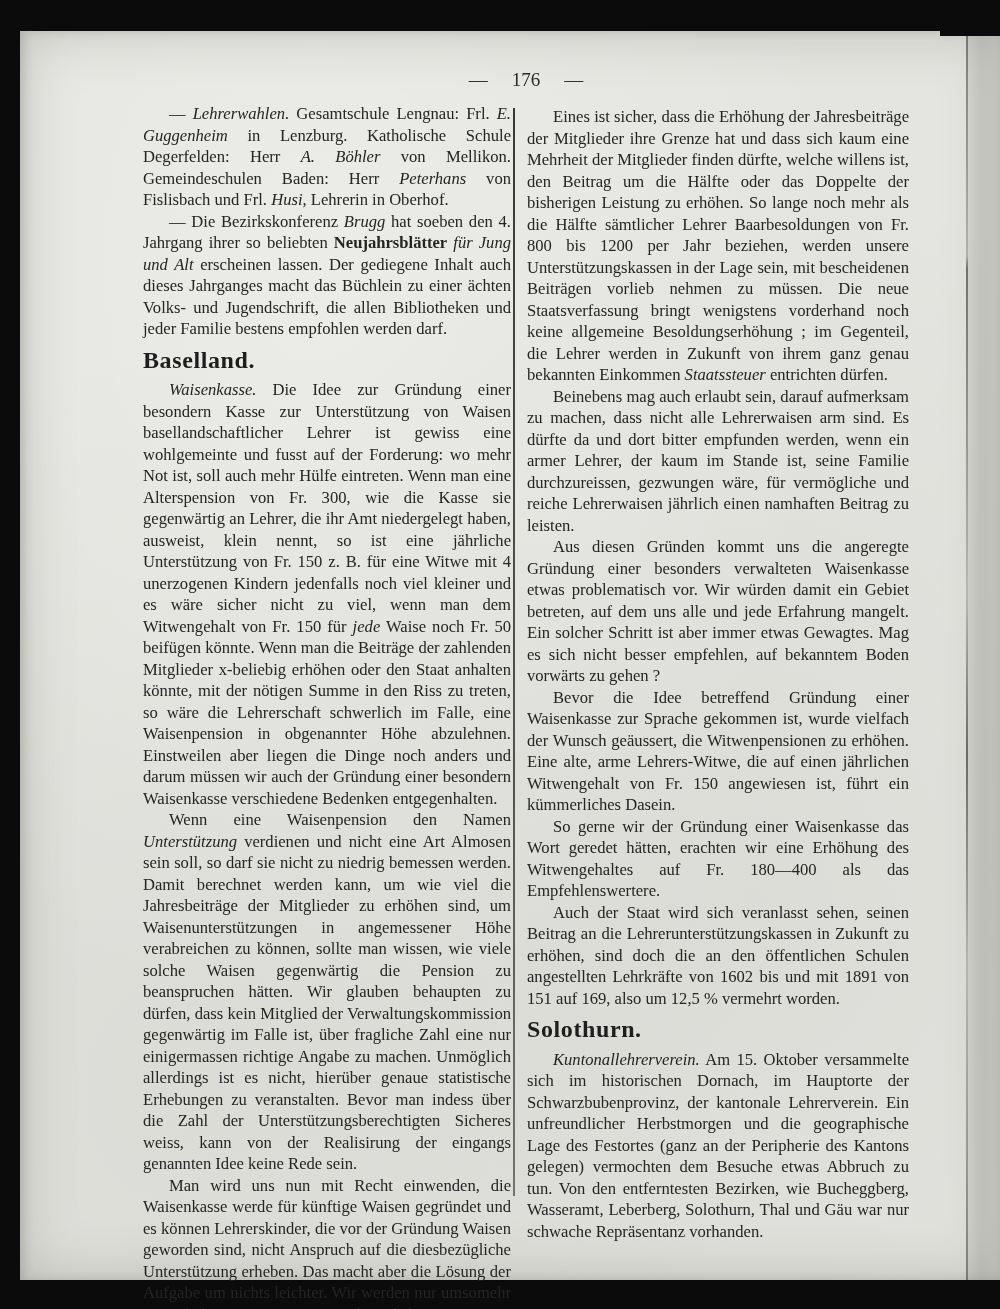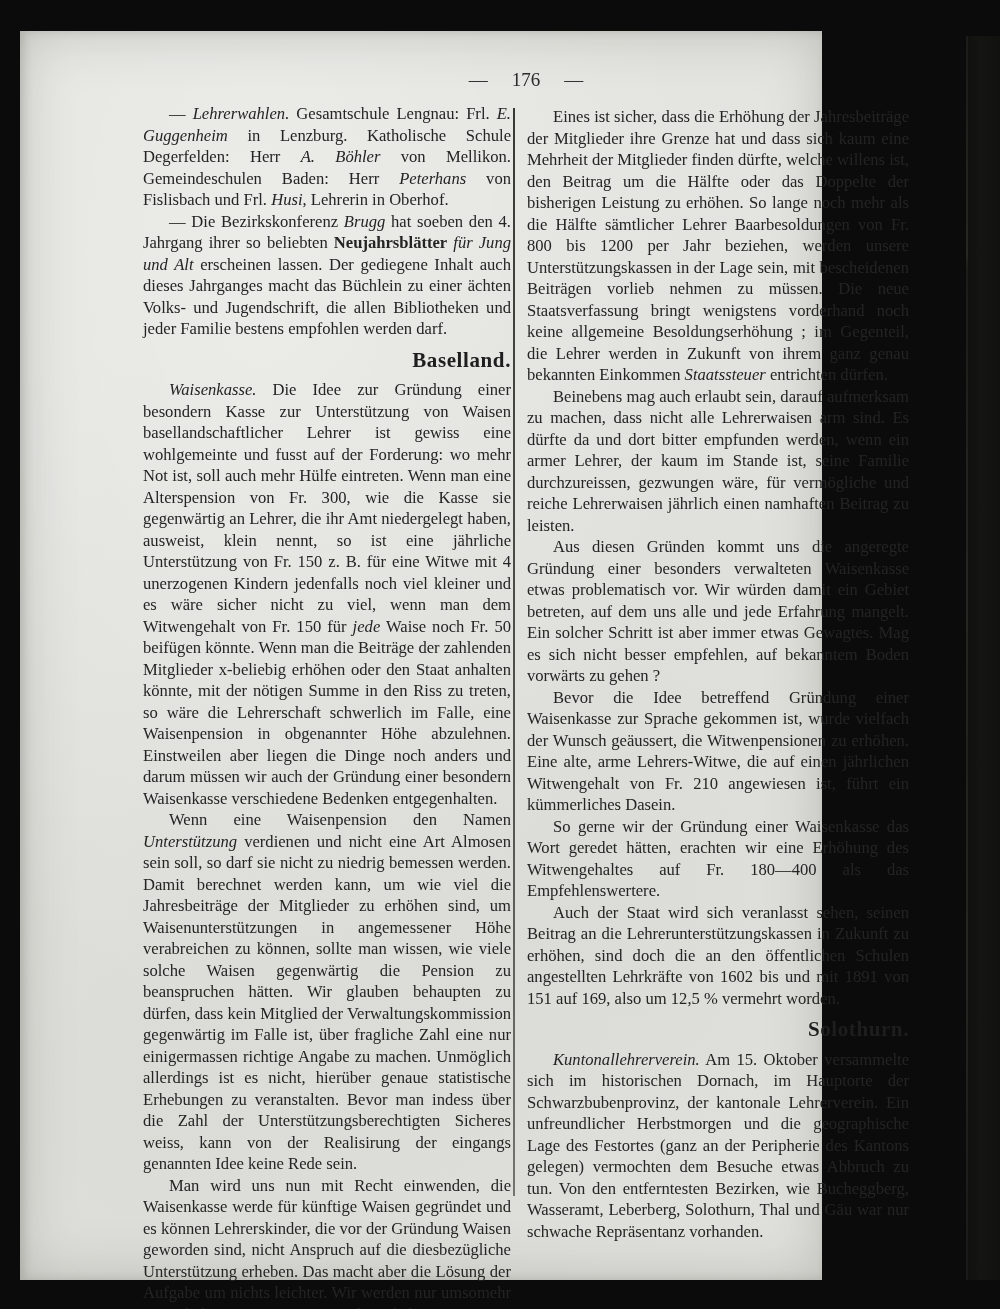--- a/index.html
+++ b/index.html
@@ -16,21 +16,21 @@
   }
   .scan {
     position: absolute;
     inset: 0;
     background: #0b0b0b;
   }
   .paper {
     position: absolute;
     left: 20px;
     top: 31px;
-    width: 802px;
+    width: 980px;
     height: 1249px;
     background:
       radial-gradient(ellipse at 30% 18%, rgba(255,255,255,0.28), rgba(255,255,255,0) 55%),
       radial-gradient(ellipse at 75% 70%, rgba(110,110,100,0.07), rgba(110,110,100,0) 60%),
       radial-gradient(ellipse at 15% 85%, rgba(120,120,110,0.08), rgba(120,120,110,0) 50%),
       #e4e4e0;
     box-shadow: inset 0 0 55px rgba(95,95,85,0.28), inset 4px 0 10px rgba(60,60,55,0.18);
     color: #232323;
   }
   
@@ -99,23 +99,23 @@
     height: 1088px;
     background: linear-gradient(to bottom, rgba(25,25,22,0.85), rgba(35,35,30,0.75) 60%, rgba(45,45,40,0.6));
   }
   .para {
     margin: 0;
     text-indent: 26px;
     font-family: Liberation Serif, serif;
   }
   .heading {
     font-weight: bold;
-    text-align: right;
+    text-align: left;
     text-indent: 0;
-    font-size: 21px;
+    font-size: 24px;
     letter-spacing: 0.6px;
     margin: 10px 0 8px 0;
     color: #1e1e1e;
   }
   .it { font-style: italic; }
   .bd { font-weight: bold; }
 </style>
 </head>
 <body>
 
@@ -135,21 +135,21 @@
         <p class="para"><span>— Die Bezirkskonferenz </span><span class="it">Brugg</span><span> hat soeben den 4. Jahrgang ihrer so beliebten </span><span class="bd">Neujahrsblätter</span><span class="it"> für Jung und Alt</span><span> erscheinen lassen. Der gediegene Inhalt auch dieses Jahrganges macht das Büchlein zu einer ächten Volks- und Jugendschrift, die allen Bibliotheken und jeder Familie bestens empfohlen werden darf.</span></p>
         <div class="heading">Baselland.</div>
         <p class="para"><span class="it">Waisenkasse.</span><span> Die Idee zur Gründung einer besondern Kasse zur Unterstützung von Waisen basellandschaftlicher Lehrer ist gewiss eine wohlgemeinte und fusst auf der Forderung: wo mehr Not ist, soll auch mehr Hülfe eintreten. Wenn man eine Alterspension von Fr. 300, wie die Kasse sie gegenwärtig an Lehrer, die ihr Amt niedergelegt haben, ausweist, klein nennt, so ist eine jährliche Unterstützung von Fr. 150 z. B. für eine Witwe mit 4 unerzogenen Kindern jedenfalls noch viel kleiner und es wäre sicher nicht zu viel, wenn man dem Witwengehalt von Fr. 150 für </span><span class="it">jede</span><span> Waise noch Fr. 50 beifügen könnte. Wenn man die Beiträge der zahlenden Mitglieder x-beliebig erhöhen oder den Staat anhalten könnte, mit der nötigen Summe in den Riss zu treten, so wäre die Lehrerschaft schwerlich im Falle, eine Waisenpension in obgenannter Höhe abzulehnen. Einstweilen aber liegen die Dinge noch anders und darum müssen wir auch der Gründung einer besondern Waisenkasse verschiedene Bedenken entgegenhalten.</span></p>
         <p class="para"><span>Wenn eine Waisenpension den Namen </span><span class="it">Unterstützung</span><span> verdienen und nicht eine Art Almosen sein soll, so darf sie nicht zu niedrig bemessen werden. Damit berechnet werden kann, um wie viel die Jahresbeiträge der Mitglieder zu erhöhen sind, um Waisenunterstützungen in angemessener Höhe verabreichen zu können, sollte man wissen, wie viele solche Waisen gegenwärtig die Pension zu beanspruchen hätten. Wir glauben behaupten zu dürfen, dass kein Mitglied der Verwaltungskommission gegenwärtig im Falle ist, über fragliche Zahl eine nur einigermassen richtige Angabe zu machen. Unmöglich allerdings ist es nicht, hierüber genaue statistische Erhebungen zu veranstalten. Bevor man indess über die Zahl der Unterstützungsberechtigten Sicheres weiss, kann von der Realisirung der eingangs genannten Idee keine Rede sein.</span></p>
         <p class="para"><span>Man wird uns nun mit Recht einwenden, die Waisenkasse werde für künftige Waisen gegründet und es können Lehrerskinder, die vor der Gründung Waisen geworden sind, nicht Anspruch auf die diesbezügliche Unterstützung erheben. Das macht aber die Lösung der Aufgabe um nichts leichter. Wir werden nur umsomehr mit unbekannten Grössen zu rechnen haben.</span></p>
       </div>
     <div class="column column-right" id="col-right">
         <p class="para"><span>Eines ist sicher, dass die Erhöhung der Jahresbeiträge der Mitglieder ihre Grenze hat und dass sich kaum eine Mehrheit der Mitglieder finden dürfte, welche willens ist, den Beitrag um die Hälfte oder das Doppelte der bisherigen Leistung zu erhöhen. So lange noch mehr als die Hälfte sämtlicher Lehrer Baarbesoldungen von Fr. 800 bis 1200 per Jahr beziehen, werden unsere Unterstützungskassen in der Lage sein, mit bescheidenen Beiträgen vorlieb nehmen zu müssen. Die neue Staatsverfassung bringt wenigstens vorderhand noch keine allgemeine Besoldungserhöhung ; im Gegenteil, die Lehrer werden in Zukunft von ihrem ganz genau bekannten Einkommen </span><span class="it">Staatssteuer</span><span> entrichten dürfen.</span></p>
         <p class="para"><span>Beinebens mag auch erlaubt sein, darauf aufmerksam zu machen, dass nicht alle Lehrerwaisen arm sind. Es dürfte da und dort bitter empfunden werden, wenn ein armer Lehrer, der kaum im Stande ist, seine Familie durchzureissen, gezwungen wäre, für vermögliche und reiche Lehrerwaisen jährlich einen namhaften Beitrag zu leisten.</span></p>
         <p class="para"><span>Aus diesen Gründen kommt uns die angeregte Gründung einer besonders verwalteten Waisenkasse etwas problematisch vor. Wir würden damit ein Gebiet betreten, auf dem uns alle und jede Erfahrung mangelt. Ein solcher Schritt ist aber immer etwas Gewagtes. Mag es sich nicht besser empfehlen, auf bekanntem Boden vorwärts zu gehen ?</span></p>
-        <p class="para"><span>Bevor die Idee betreffend Gründung einer Waisenkasse zur Sprache gekommen ist, wurde vielfach der Wunsch geäussert, die Witwenpensionen zu erhöhen. Eine alte, arme Lehrers-Witwe, die auf einen jährlichen Witwengehalt von Fr. 210 angewiesen ist, führt ein kümmerliches Dasein.</span></p>
+        <p class="para"><span>Bevor die Idee betreffend Gründung einer Waisenkasse zur Sprache gekommen ist, wurde vielfach der Wunsch geäussert, die Witwenpensionen zu erhöhen. Eine alte, arme Lehrers-Witwe, die auf einen jährlichen Witwengehalt von Fr. 150 angewiesen ist, führt ein kümmerliches Dasein.</span></p>
         <p class="para"><span>So gerne wir der Gründung einer Waisenkasse das Wort geredet hätten, erachten wir eine Erhöhung des Witwengehaltes auf Fr. 180—400 als das Empfehlenswertere.</span></p>
         <p class="para"><span>Auch der Staat wird sich veranlasst sehen, seinen Beitrag an die Lehrerunterstützungskassen in Zukunft zu erhöhen, sind doch die an den öffentlichen Schulen angestellten Lehrkräfte von 1602 bis und mit 1891 von 151 auf 169, also um 12,5 % vermehrt worden.</span></p>
         <div class="heading">Solothurn.</div>
         <p class="para"><span class="it">Kuntonallehrerverein.</span><span> Am 15. Oktober versammelte sich im historischen Dornach, im Hauptorte der Schwarzbubenprovinz, der kantonale Lehrerverein. Ein unfreundlicher Herbstmorgen und die geographische Lage des Festortes (ganz an der Peripherie des Kantons gelegen) vermochten dem Besuche etwas Abbruch zu tun. Von den entferntesten Bezirken, wie Bucheggberg, Wasseramt, Leberberg, Solothurn, Thal und Gäu war nur schwache Repräsentanz vorhanden.</span></p>
       </div>
   </div>
   <div class="corner-notch"></div>
 </div>
 
 </body></html>

